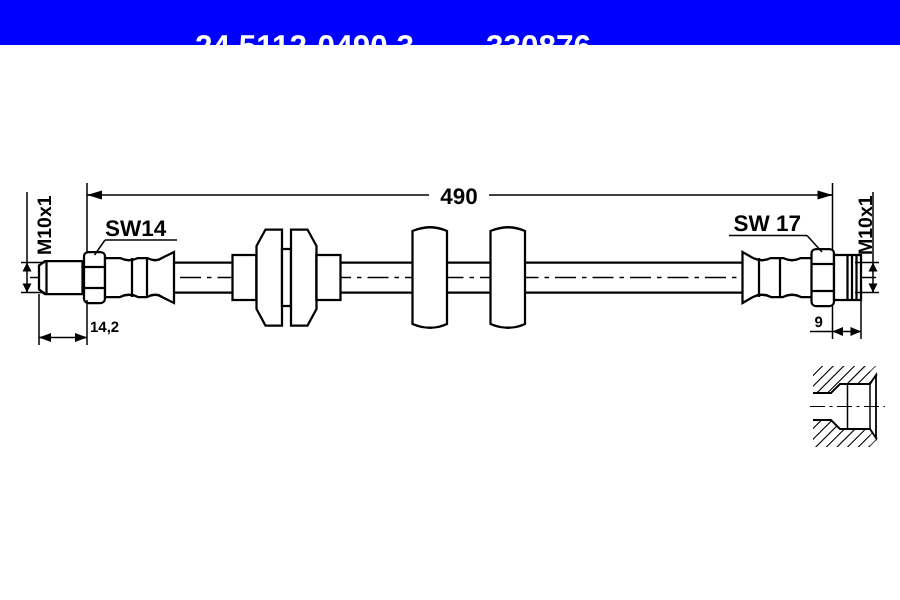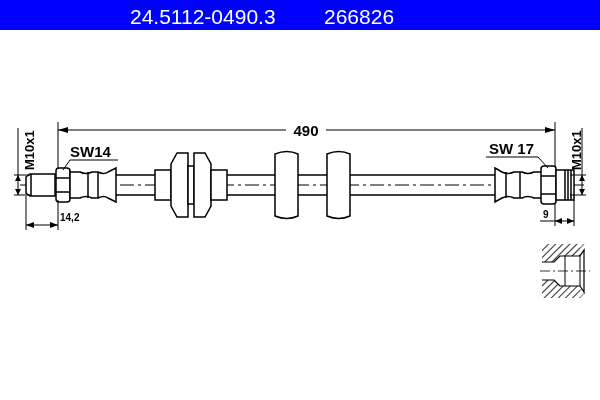--- a/index.html
+++ b/index.html
@@ -1,30 +1,30 @@
 <!DOCTYPE html>
 <html><head>
 <meta charset="utf-8">
 <style>
   html, body { margin: 0; padding: 0; background: #ffffff; }
   .page { position: relative; width: 600px; height: 400px; background: #ffffff; overflow: hidden; }
   .header { position: absolute; left: 0; top: 0; width: 600px; height: 30px; background: #0000ff; }
-  .header-text { position: absolute; top: 3px; font-family: "Liberation Sans", sans-serif; font-weight: normal; font-size: 21px; color: #ffffff; line-height: 28px; }
+  .header-text { position: absolute; top: 18px; font-family: "Liberation Sans", sans-serif; font-weight: bold; font-size: 21px; color: #ffffff; line-height: 28px; }
   .pn { left: 130px; }
   .code { left: 324px; }
   svg { position: absolute; left: 0; top: 0; }
   .lbl { font-family: "Liberation Sans", sans-serif; font-weight: bold; fill: #000; }
 </style>
 </head>
 <body>
 
 <div class="page">
   <div class="header">
     <span class="header-text pn">24.5112-0490.3</span>
-    <span class="header-text code">266826</span>
+    <span class="header-text code">330876</span>
   </div>
 
   <svg width="600" height="400" viewBox="0 0 600 400">
     <g stroke="#000" fill="none" stroke-width="1.5">
 
       <g>
         <line x1="58" y1="122" x2="58" y2="190" stroke-width="1"></line>
         <line x1="555" y1="122" x2="555" y2="190" stroke-width="1"></line>
         <line x1="58" y1="130" x2="286" y2="130" stroke-width="1"></line>
         <line x1="326" y1="130" x2="555" y2="130" stroke-width="1"></line>

